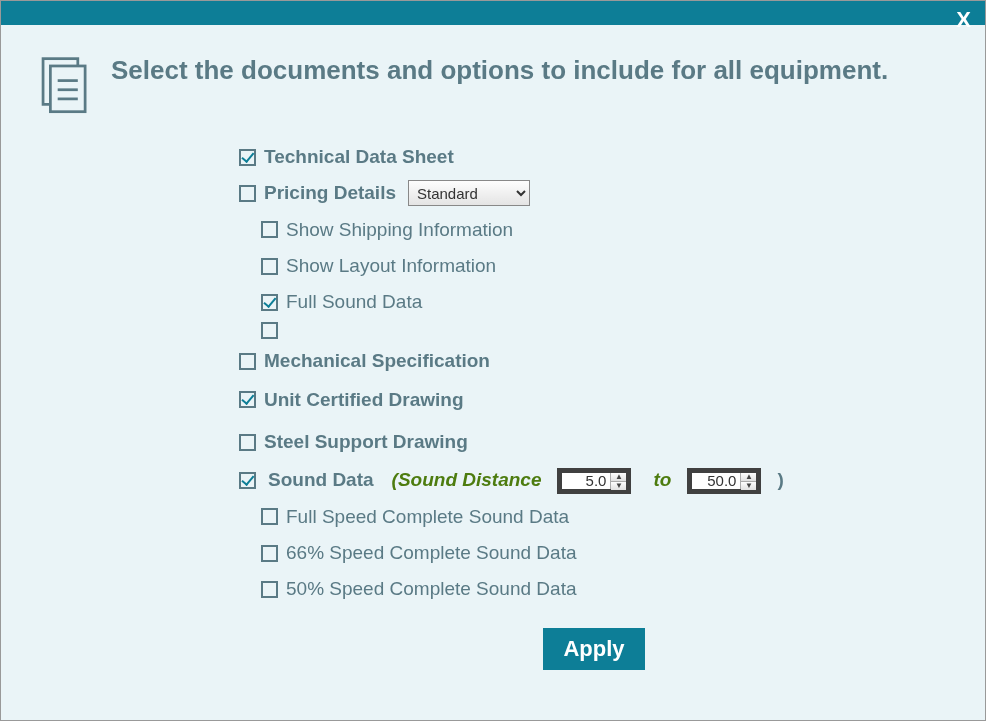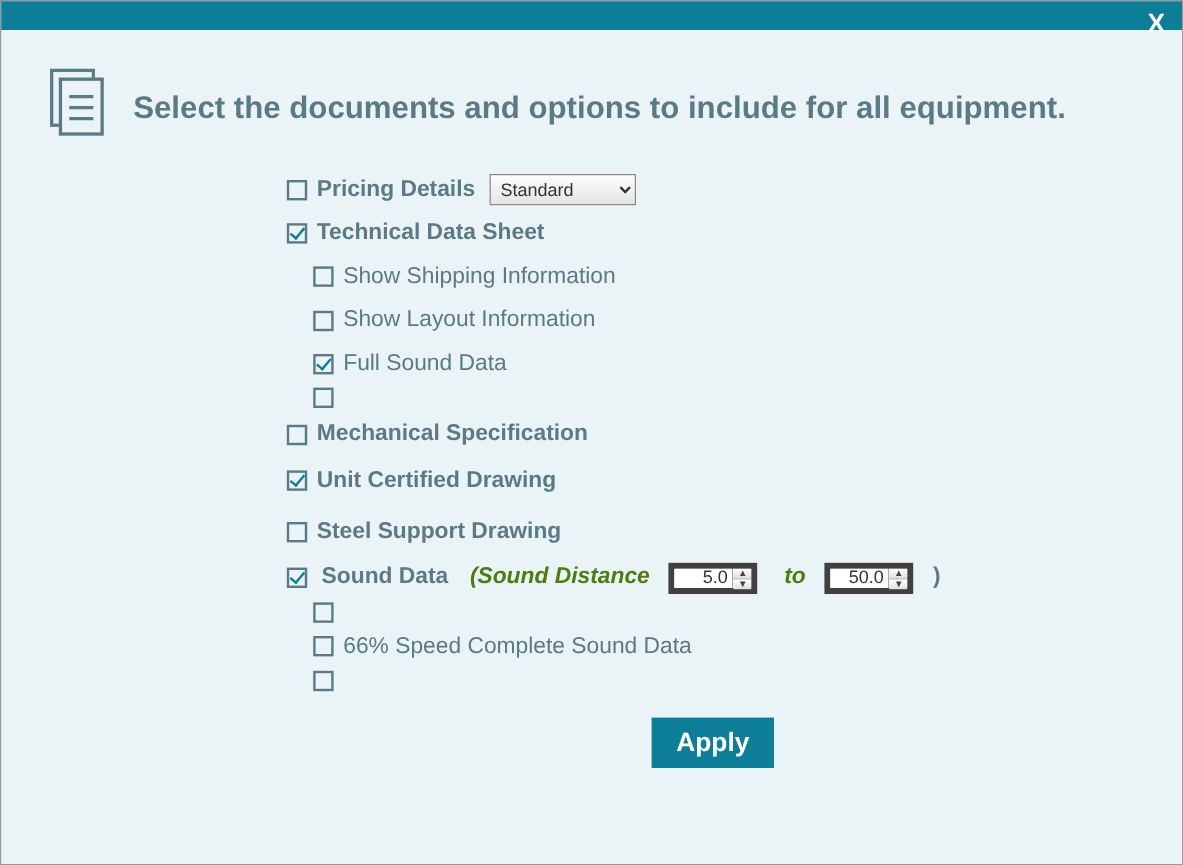--- a/index.html
+++ b/index.html
@@ -41,21 +41,20 @@
       color: #fff;
       cursor: pointer;
       font-family: Arial, sans-serif;
     }
     .content {
       padding: 30px 36px 20px 36px;
       flex: 1;
     }
     .header-row {
       display: flex;
-      align-items: center;
       gap: 18px;
       margin-bottom: 18px;
     }
     .doc-icon-wrap svg {
       width: 56px;
       height: 64px;
       stroke: #5a7a85;
       fill: none;
       stroke-width: 3;
     }
@@ -197,30 +196,30 @@
           <line x1="22" y1="38" x2="44" y2="38"></line>
           <line x1="22" y1="48" x2="44" y2="48"></line>
         </svg>
       </span>
       <div class="instruction">Select the documents and options to include for all equipment.</div>
     </div>
 
     <div class="options">
 
       <div class="row main-row">
+        <span class="chk checked"></span>
+        <span class="lbl">Technical Data Sheet</span>
+      </div>
+
+      <div class="row main-row">
         <span class="chk"></span>
         <span class="lbl">Pricing Details</span>
         <select class="pricing-select">
           <option>Standard</option>
         </select>
-      </div>
-
-      <div class="row main-row">
-        <span class="chk checked"></span>
-        <span class="lbl">Technical Data Sheet</span>
       </div>
       <div class="row sub-row">
         <span class="chk"></span>
         <span class="lbl">Show Shipping Information</span>
       </div>
       <div class="row sub-row">
         <span class="chk"></span>
         <span class="lbl">Show Layout Information</span>
       </div>
       <div class="row sub-row">
@@ -262,27 +261,29 @@
           <input type="text" value="50.0" style="">
           <span class="arrows">
             <span class="arrow">▲</span>
             <span class="arrow">▼</span>
           </span>
         </span>
         <span class="paren">)</span>
       </div>
       <div class="row sub-row">
         <span class="chk"></span>
+        <span class="lbl">Full Speed Complete Sound Data</span>
       </div>
       <div class="row sub-row">
         <span class="chk"></span>
         <span class="lbl">66% Speed Complete Sound Data</span>
       </div>
       <div class="row sub-row">
         <span class="chk"></span>
+        <span class="lbl">50% Speed Complete Sound Data</span>
       </div>
 
       <div class="apply-wrap">
         <button class="apply-btn">Apply</button>
       </div>
 
     </div>
   </div>
 </div>
 

